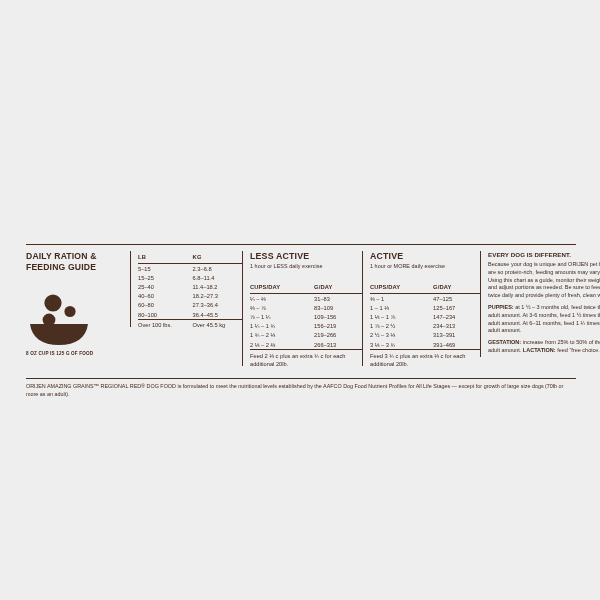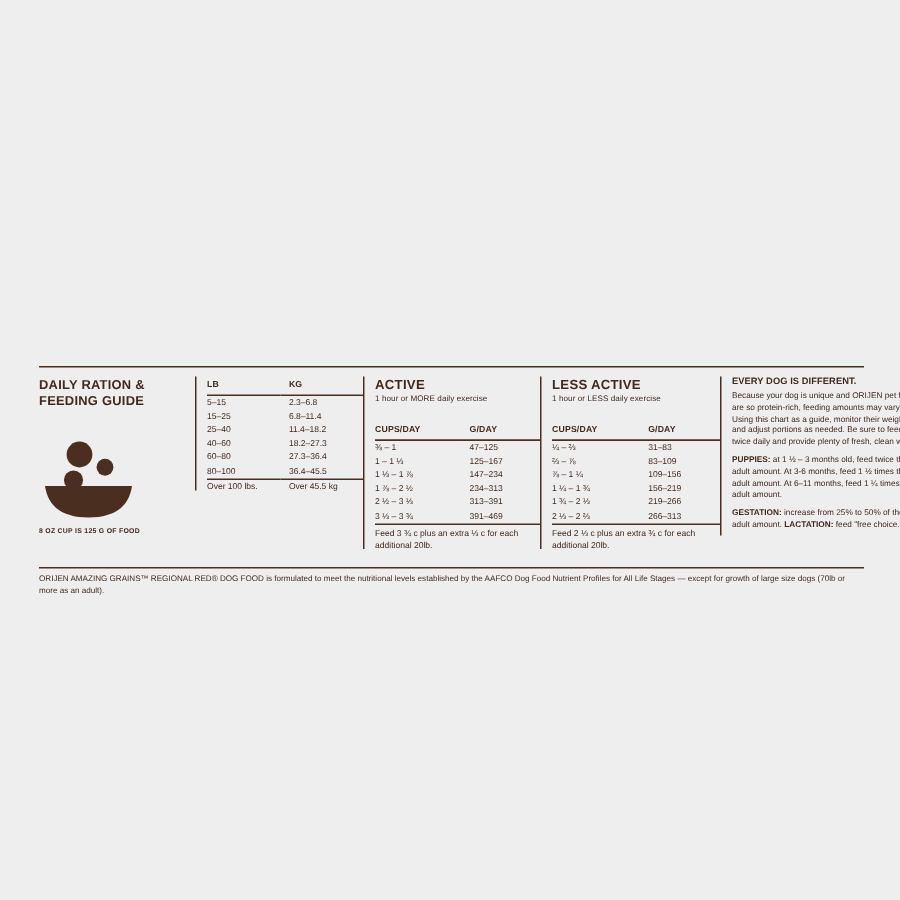--- a/index.html
+++ b/index.html
@@ -220,20 +220,62 @@
             <td class="c2">36.4–45.5</td>
           </tr>
           <tr class="total-row">
             <td>Over 100 lbs.</td>
             <td class="c2">Over 45.5 kg</td>
           </tr>
         </tbody>
       </table>
     </div>
 
+    <div class="col col-less divider">
+      <div class="head-block">
+        <div class="col-head">LESS ACTIVE</div>
+        <div class="col-sub">1 hour or LESS daily exercise</div>
+      </div>
+      <table class="grid">
+        <thead>
+          <tr>
+            <th>CUPS/DAY</th>
+            <th class="c2">G/DAY</th>
+          </tr>
+        </thead>
+        <tbody>
+          <tr>
+            <td>¼ – ⅔</td>
+            <td class="c2">31–83</td>
+          </tr>
+          <tr>
+            <td>⅔ – ⅞</td>
+            <td class="c2">83–109</td>
+          </tr>
+          <tr>
+            <td>⅞ – 1 ¼</td>
+            <td class="c2">109–156</td>
+          </tr>
+          <tr>
+            <td>1 ¼ – 1 ¾</td>
+            <td class="c2">156–219</td>
+          </tr>
+          <tr>
+            <td>1 ¾ – 2 ⅓</td>
+            <td class="c2">219–266</td>
+          </tr>
+          <tr>
+            <td>2 ⅓ – 2 ⅔</td>
+            <td class="c2">266–313</td>
+          </tr>
+        </tbody>
+      </table>
+      <div class="feed-note">Feed 2 ⅓ c plus an extra ¾ c for each additional 20lb.</div>
+    </div>
+
     <div class="col col-active divider">
       <div class="head-block">
         <div class="col-head">ACTIVE</div>
         <div class="col-sub">1 hour or MORE daily exercise</div>
       </div>
       <table class="grid">
         <thead>
           <tr>
             <th>CUPS/DAY</th>
             <th class="c2">G/DAY</th>
@@ -262,62 +304,20 @@
           </tr>
           <tr>
             <td>3 ⅓ – 3 ¾</td>
             <td class="c2">391–469</td>
           </tr>
         </tbody>
       </table>
       <div class="feed-note">Feed 3 ¾ c plus an extra ⅓ c for each additional 20lb.</div>
     </div>
 
-    <div class="col col-less divider">
-      <div class="head-block">
-        <div class="col-head">LESS ACTIVE</div>
-        <div class="col-sub">1 hour or LESS daily exercise</div>
-      </div>
-      <table class="grid">
-        <thead>
-          <tr>
-            <th>CUPS/DAY</th>
-            <th class="c2">G/DAY</th>
-          </tr>
-        </thead>
-        <tbody>
-          <tr>
-            <td>¼ – ⅔</td>
-            <td class="c2">31–83</td>
-          </tr>
-          <tr>
-            <td>⅔ – ⅞</td>
-            <td class="c2">83–109</td>
-          </tr>
-          <tr>
-            <td>⅞ – 1 ¼</td>
-            <td class="c2">109–156</td>
-          </tr>
-          <tr>
-            <td>1 ¼ – 1 ¾</td>
-            <td class="c2">156–219</td>
-          </tr>
-          <tr>
-            <td>1 ¾ – 2 ⅓</td>
-            <td class="c2">219–266</td>
-          </tr>
-          <tr>
-            <td>2 ⅓ – 2 ⅔</td>
-            <td class="c2">266–313</td>
-          </tr>
-        </tbody>
-      </table>
-      <div class="feed-note">Feed 2 ⅓ c plus an extra ¾ c for each additional 20lb.</div>
-    </div>
-
     <div class="col col-notes divider">
       <div class="notes-title">EVERY DOG IS DIFFERENT.</div>
       <div class="notes-body">
         <p>Because your dog is unique and ORIJEN pet foods are so protein-rich, feeding amounts may vary. Using this chart as a guide, monitor their weight and adjust portions as needed. Be sure to feed twice daily and provide plenty of fresh, clean water.</p>
         <p><b>PUPPIES:</b><span> at 1 ½ – 3 months old, feed twice the adult amount. At 3-6 months, feed 1 ½ times the adult amount. At 6–11 months, feed 1 ¼ times the adult amount.</span></p>
         <p><b>GESTATION:</b><span> increase from 25% to 50% of the adult amount. </span><b>LACTATION:</b><span> feed "free choice."</span></p>
       </div>
     </div>
 
   </div>

